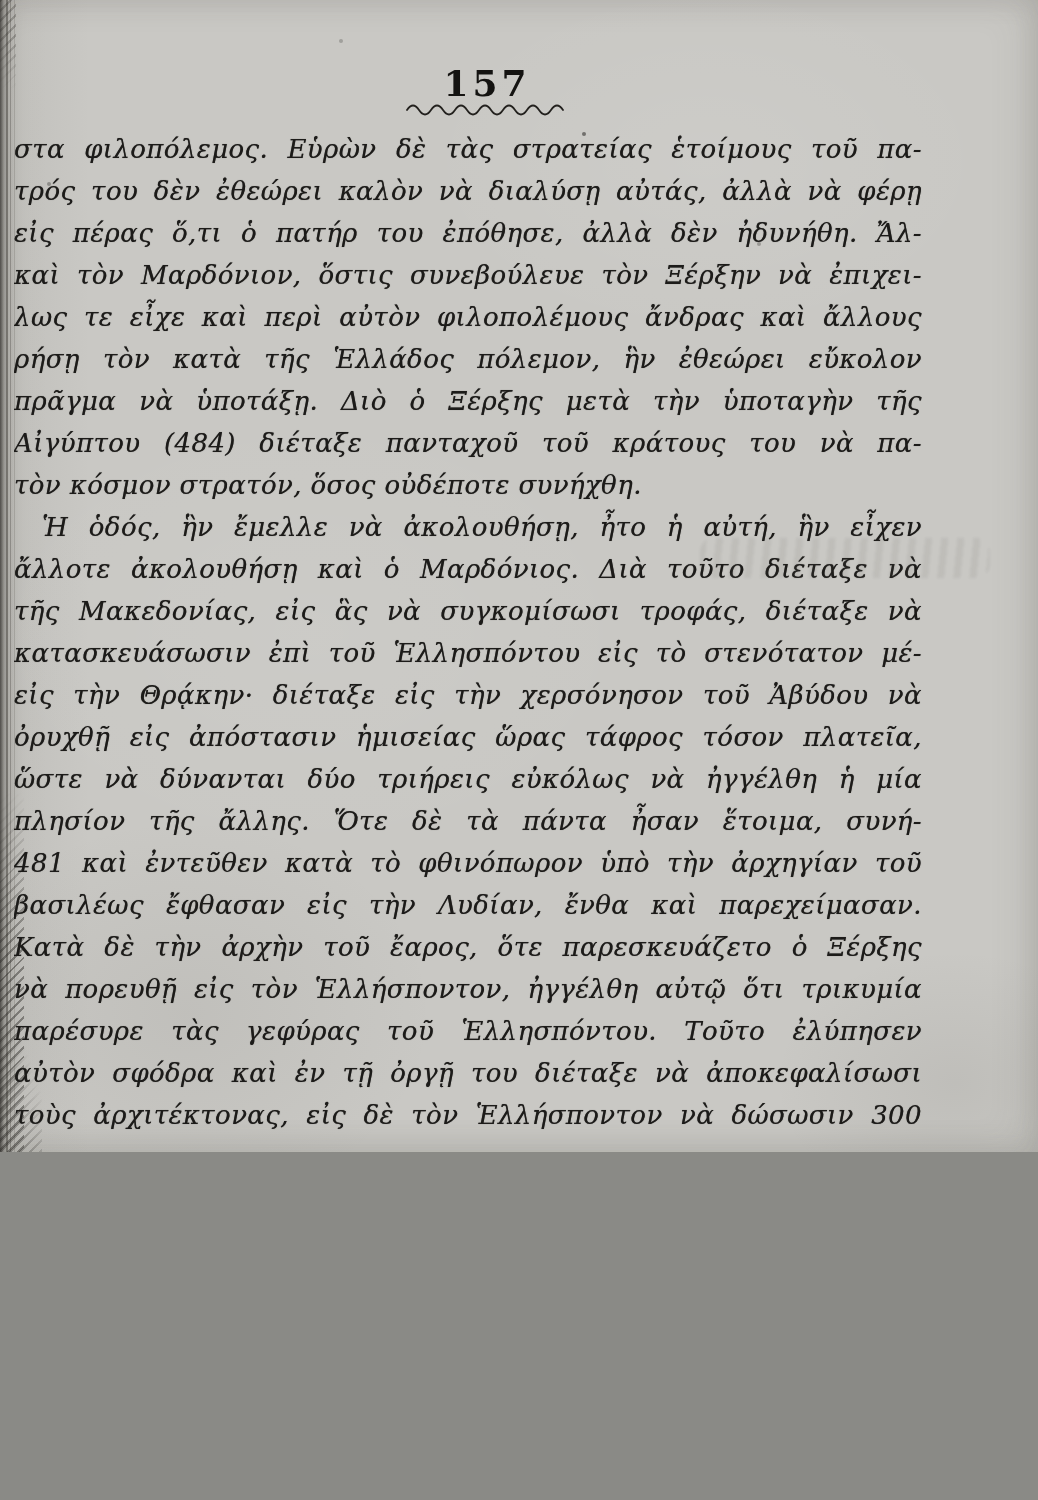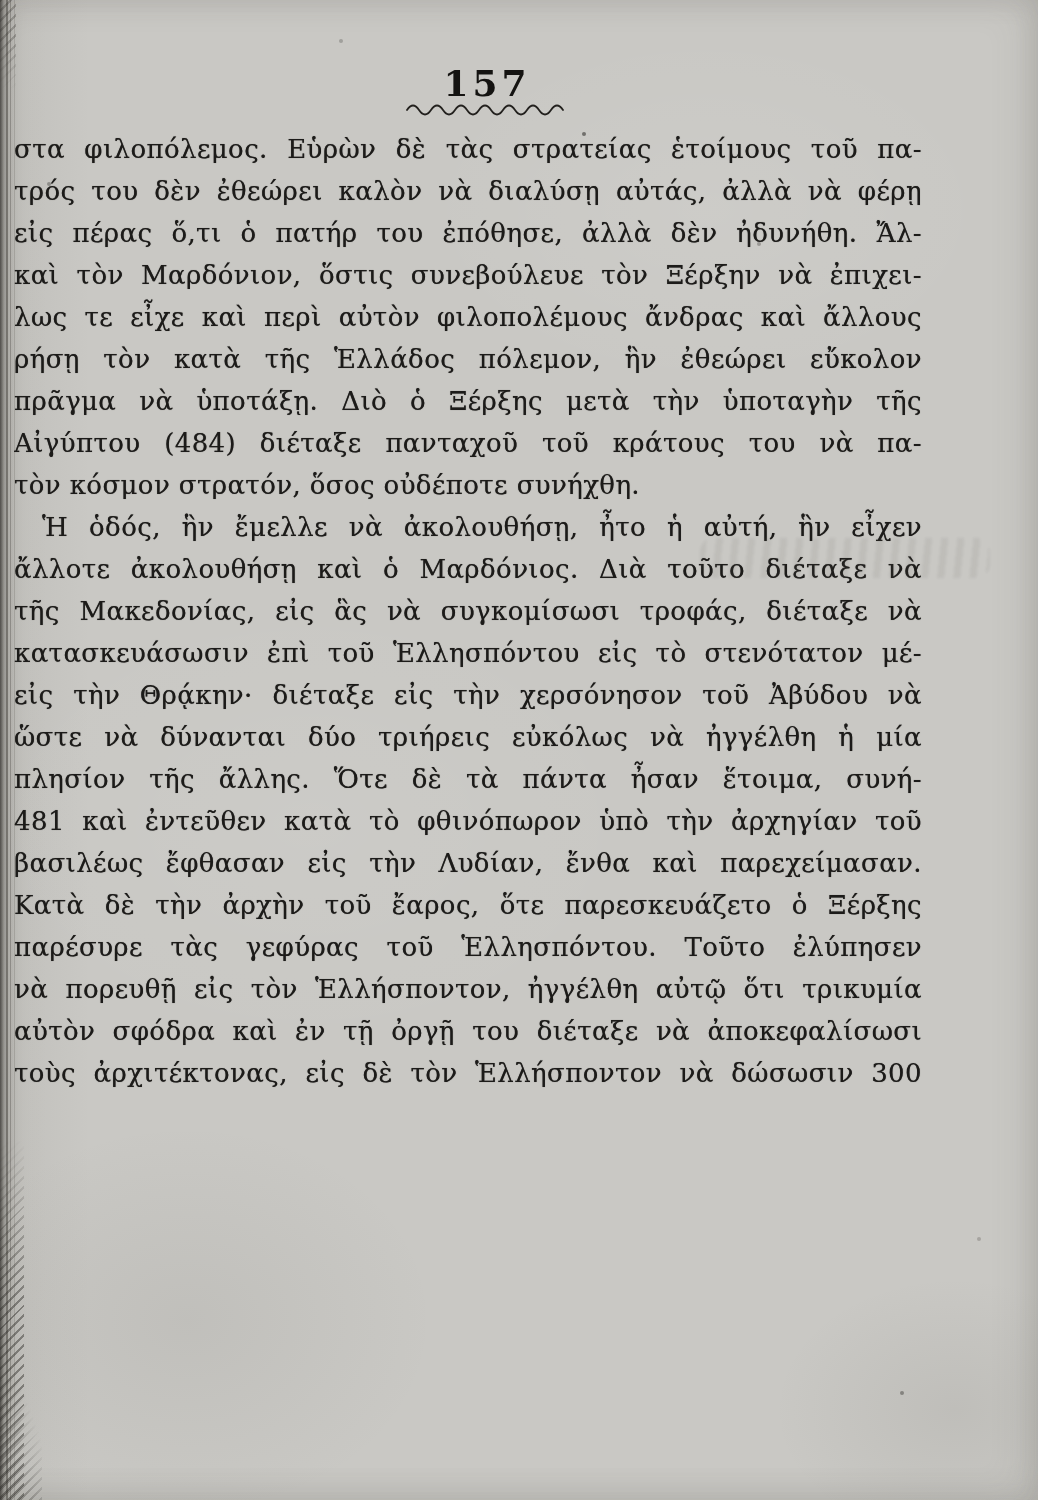--- a/index.html
+++ b/index.html
@@ -3,21 +3,21 @@
 <meta charset="utf-8">
 <style>
   html,body{margin:0;padding:0;}
   body{
     width:1038px;height:1500px;
     background:#8a8a86;
     font-family:"DejaVu Serif", serif;
   }
   .page{
     position:relative;
-    width:1038px;height:1500px;
+    width:1038px;height:1152px;
     background:var(--paper,#c9c8c4);
     overflow:hidden;
     box-shadow:inset -14px 0 36px rgba(90,88,82,.12),
                inset 0 -10px 26px rgba(80,78,72,.10),
                inset 0 8px 20px rgba(110,108,102,.08);
   }
   
   .paper-texture{
     position:absolute;inset:0;pointer-events:none;
     background:
@@ -58,21 +58,21 @@
     transform:translateX(-32px);
     font-size:36px;font-weight:700;letter-spacing:4px;
     color:#141311;
   }
   .squiggle{position:absolute;left:405px;top:102px;}
 
   
   .text-block{
     position:absolute;left:14px;top:128px;width:908px;
     color:var(--ink,#1c1b19);
-    font-size:26px;
+    font-size:26px;font-style:italic;
     letter-spacing:.4px;
     text-shadow:0 0 .7px rgba(28,27,25,.75);
   }
   .line{
     height:42px;line-height:42px;
     overflow:hidden;white-space:normal;
     text-align:justify;
     -moz-text-align-last:justify;text-align-last:justify;
   }
   .line.para-end{-moz-text-align-last:left;text-align-last:left;}
@@ -127,27 +127,28 @@
         <div class="line">πρᾶγμα νὰ ὑποτάξῃ. Διὸ ὁ Ξέρξης μετὰ τὴν ὑποταγὴν τῆς</div>
         <div class="line">Αἰγύπτου (484) διέταξε πανταχοῦ τοῦ κράτους του νὰ πα-</div>
         <div class="line para-end">τὸν κόσμον στρατόν, ὅσος οὐδέποτε συνήχθη.</div>
       </div>
       <div class="paragraph">
         <div class="line indent">Ἡ ὁδός, ἣν ἔμελλε νὰ ἀκολουθήσῃ, ἦτο ἡ αὐτή, ἣν εἶχεν</div>
         <div class="line">ἄλλοτε ἀκολουθήσῃ καὶ ὁ Μαρδόνιος. Διὰ τοῦτο διέταξε νὰ</div>
         <div class="line">τῆς Μακεδονίας, εἰς ἃς νὰ συγκομίσωσι τροφάς, διέταξε νὰ</div>
         <div class="line">κατασκευάσωσιν ἐπὶ τοῦ Ἑλλησπόντου εἰς τὸ στενότατον μέ-</div>
         <div class="line">εἰς τὴν Θρᾴκην· διέταξε εἰς τὴν χερσόνησον τοῦ Ἀβύδου νὰ</div>
+        <div class="line">ὀρυχθῇ εἰς ἀπόστασιν ἡμισείας ὥρας τάφρος τόσον πλατεῖα,</div>
         <div class="line">ὥστε νὰ δύνανται δύο τριήρεις εὐκόλως νὰ ἠγγέλθη ἡ μία</div>
         <div class="line">πλησίον τῆς ἄλλης. Ὅτε δὲ τὰ πάντα ἦσαν ἕτοιμα, συνή-</div>
         <div class="line">481 καὶ ἐντεῦθεν κατὰ τὸ φθινόπωρον ὑπὸ τὴν ἀρχηγίαν τοῦ</div>
         <div class="line">βασιλέως ἔφθασαν εἰς τὴν Λυδίαν, ἔνθα καὶ παρεχείμασαν.</div>
         <div class="line">Κατὰ δὲ τὴν ἀρχὴν τοῦ ἔαρος, ὅτε παρεσκευάζετο ὁ Ξέρξης</div>
+        <div class="line">νὰ πορευθῇ εἰς τὸν Ἑλλήσποντον, ἠγγέλθη αὐτῷ ὅτι τρικυμία</div>
         <div class="line">παρέσυρε τὰς γεφύρας τοῦ Ἑλλησπόντου. Τοῦτο ἐλύπησεν</div>
-        <div class="line">νὰ πορευθῇ εἰς τὸν Ἑλλήσποντον, ἠγγέλθη αὐτῷ ὅτι τρικυμία</div>
         <div class="line">αὐτὸν σφόδρα καὶ ἐν τῇ ὀργῇ του διέταξε νὰ ἀποκεφαλίσωσι</div>
         <div class="line">τοὺς ἀρχιτέκτονας, εἰς δὲ τὸν Ἑλλήσποντον νὰ δώσωσιν 300</div>
       </div>
     </main>
 
   <div class="ink-smudge"></div>
   <div class="specks"></div>
 
 </div>
 

